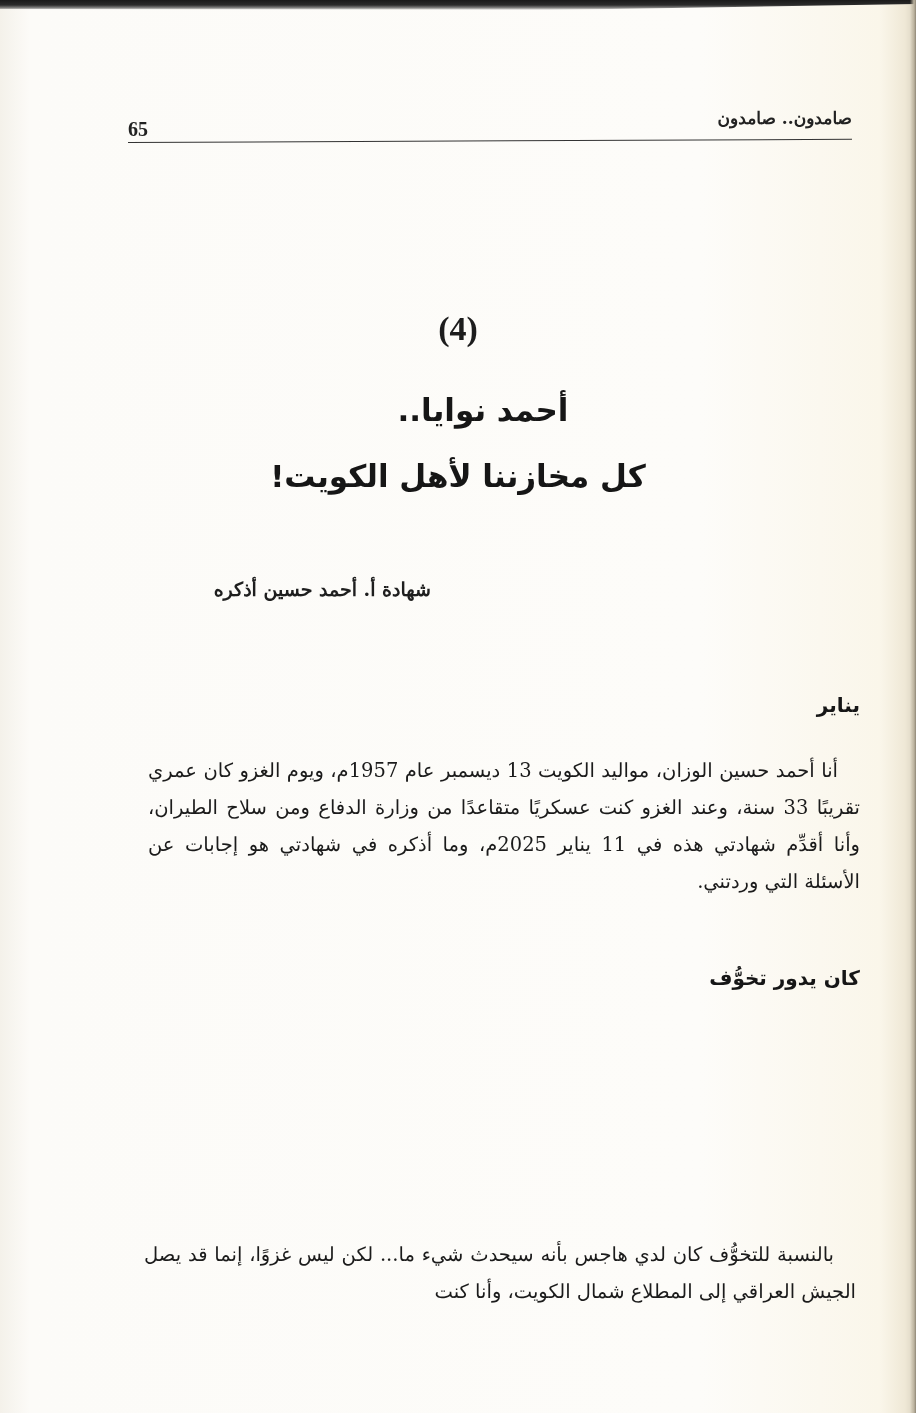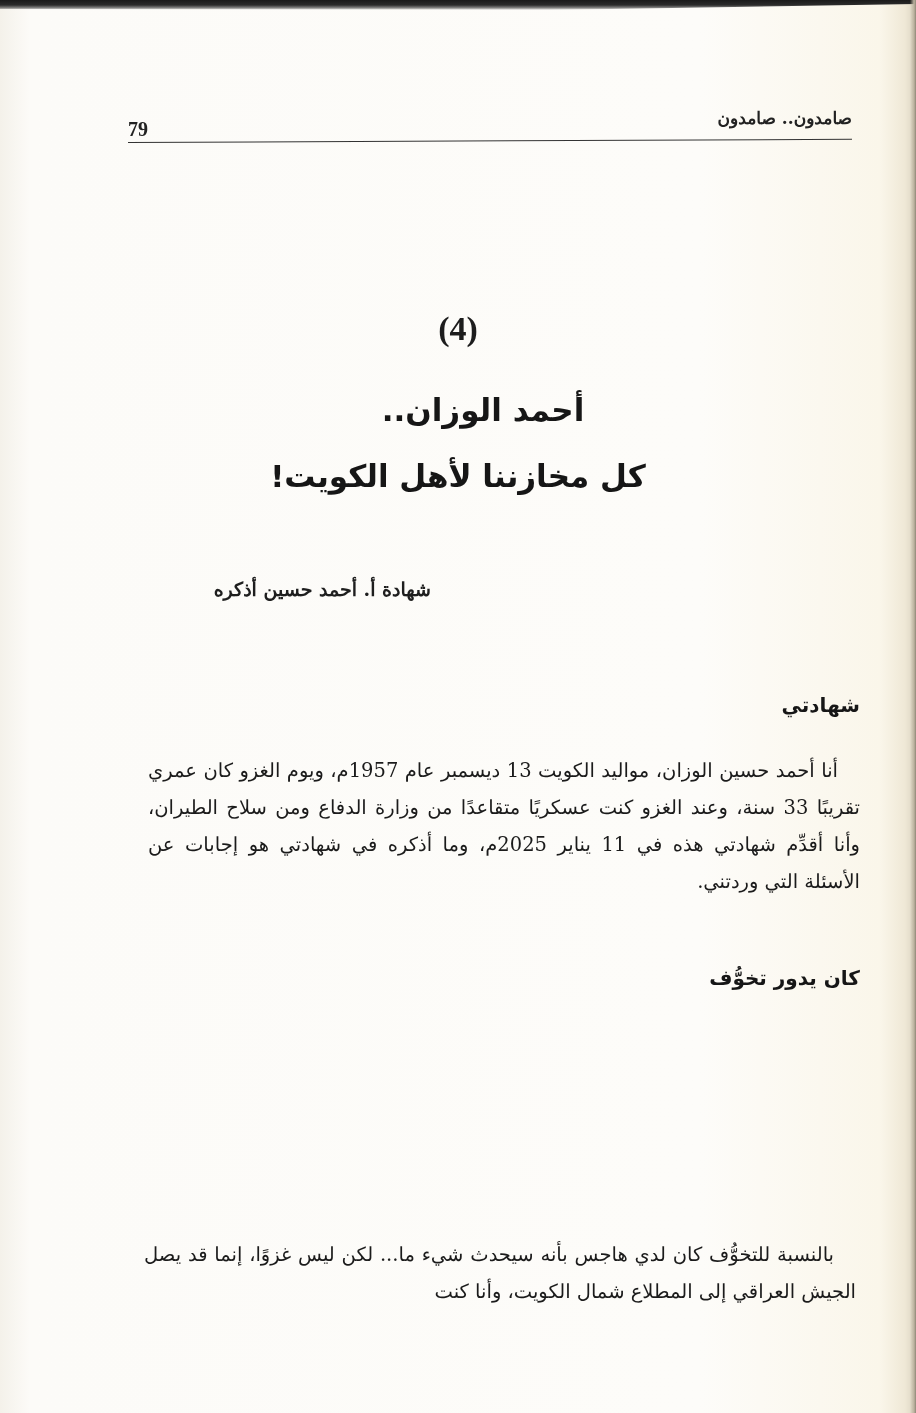--- a/index.html
+++ b/index.html
@@ -141,28 +141,28 @@
   </style>
 </head>
 <body>
 
 <div class="page">
   <div class="top-edge"></div>
   <div class="right-edge"></div>
 
   <div class="running-header">
     <span class="header-title">صامدون.. صامدون</span>
-    <span class="page-number">79</span>
+    <span class="page-number">65</span>
   </div>
   <div class="header-rule"></div>
 
   <div class="chapter-number">(4)</div>
-  <div class="chapter-title line1">أحمد الوزان..</div>
+  <div class="chapter-title line1">أحمد نوايا..</div>
   <div class="chapter-title line2">كل مخازننا لأهل الكويت!</div>
 
   <div class="byline">شهادة أ. أحمد حسين أذكره</div>
 
-  <div class="section-heading s1">شهادتي</div>
+  <div class="section-heading s1">يناير</div>
   <p class="paragraph p1" style="margin:0">أنا أحمد حسين الوزان، مواليد الكويت 13 ديسمبر عام 1957م، ويوم الغزو كان عمري تقريبًا 33 سنة، وعند الغزو كنت عسكريًا متقاعدًا من وزارة الدفاع ومن سلاح الطيران، وأنا أقدِّم شهادتي هذه في 11 يناير 2025م، وما أذكره في شهادتي هو إجابات عن الأسئلة التي وردتني.</p>
 
   <div class="section-heading s2">كان يدور تخوُّف</div>
   <p class="paragraph p3" style="margin:4px">بالنسبة للتخوُّف كان لدي هاجس بأنه سيحدث شيء ما... لكن ليس غزوًا، إنما قد يصل الجيش العراقي إلى المطلاع شمال الكويت، وأنا كنت</p>
 </div>
 
 </body></html>

